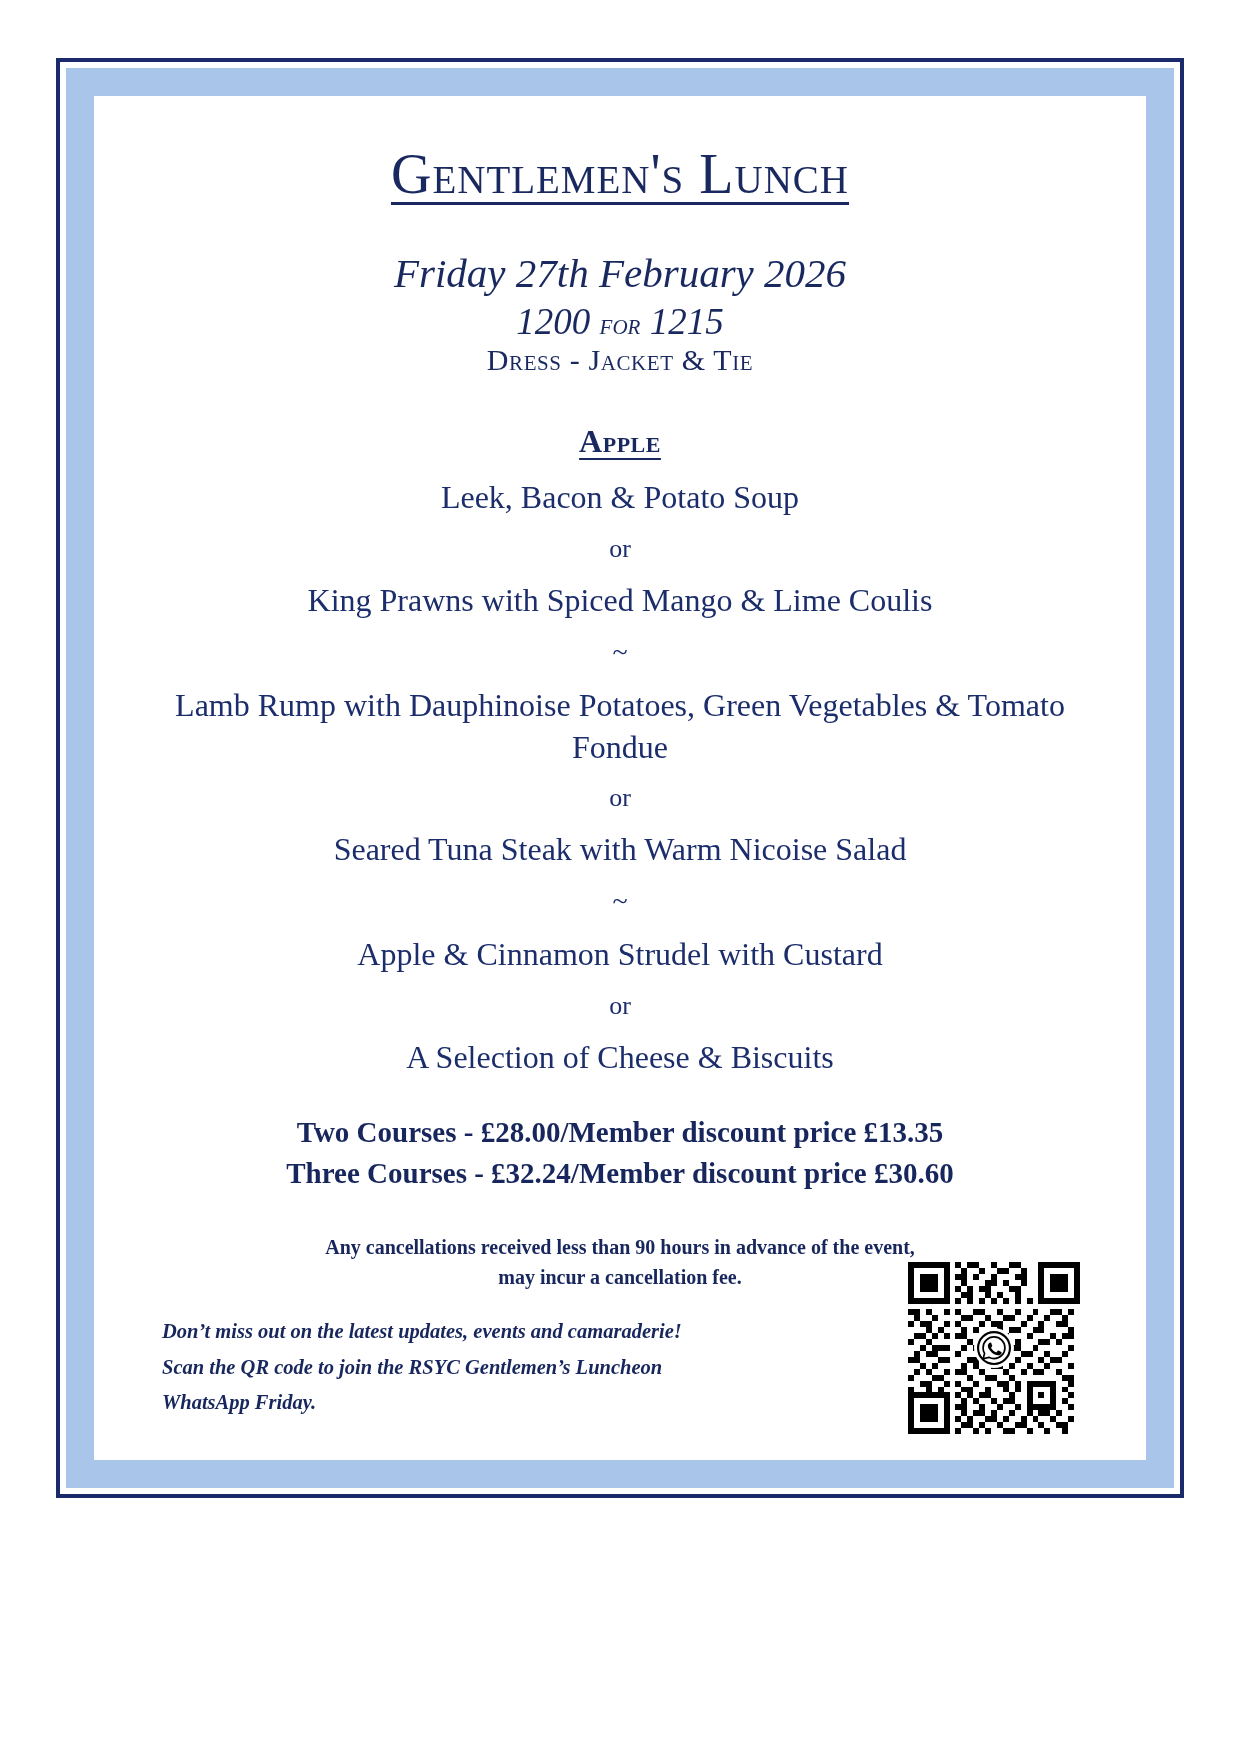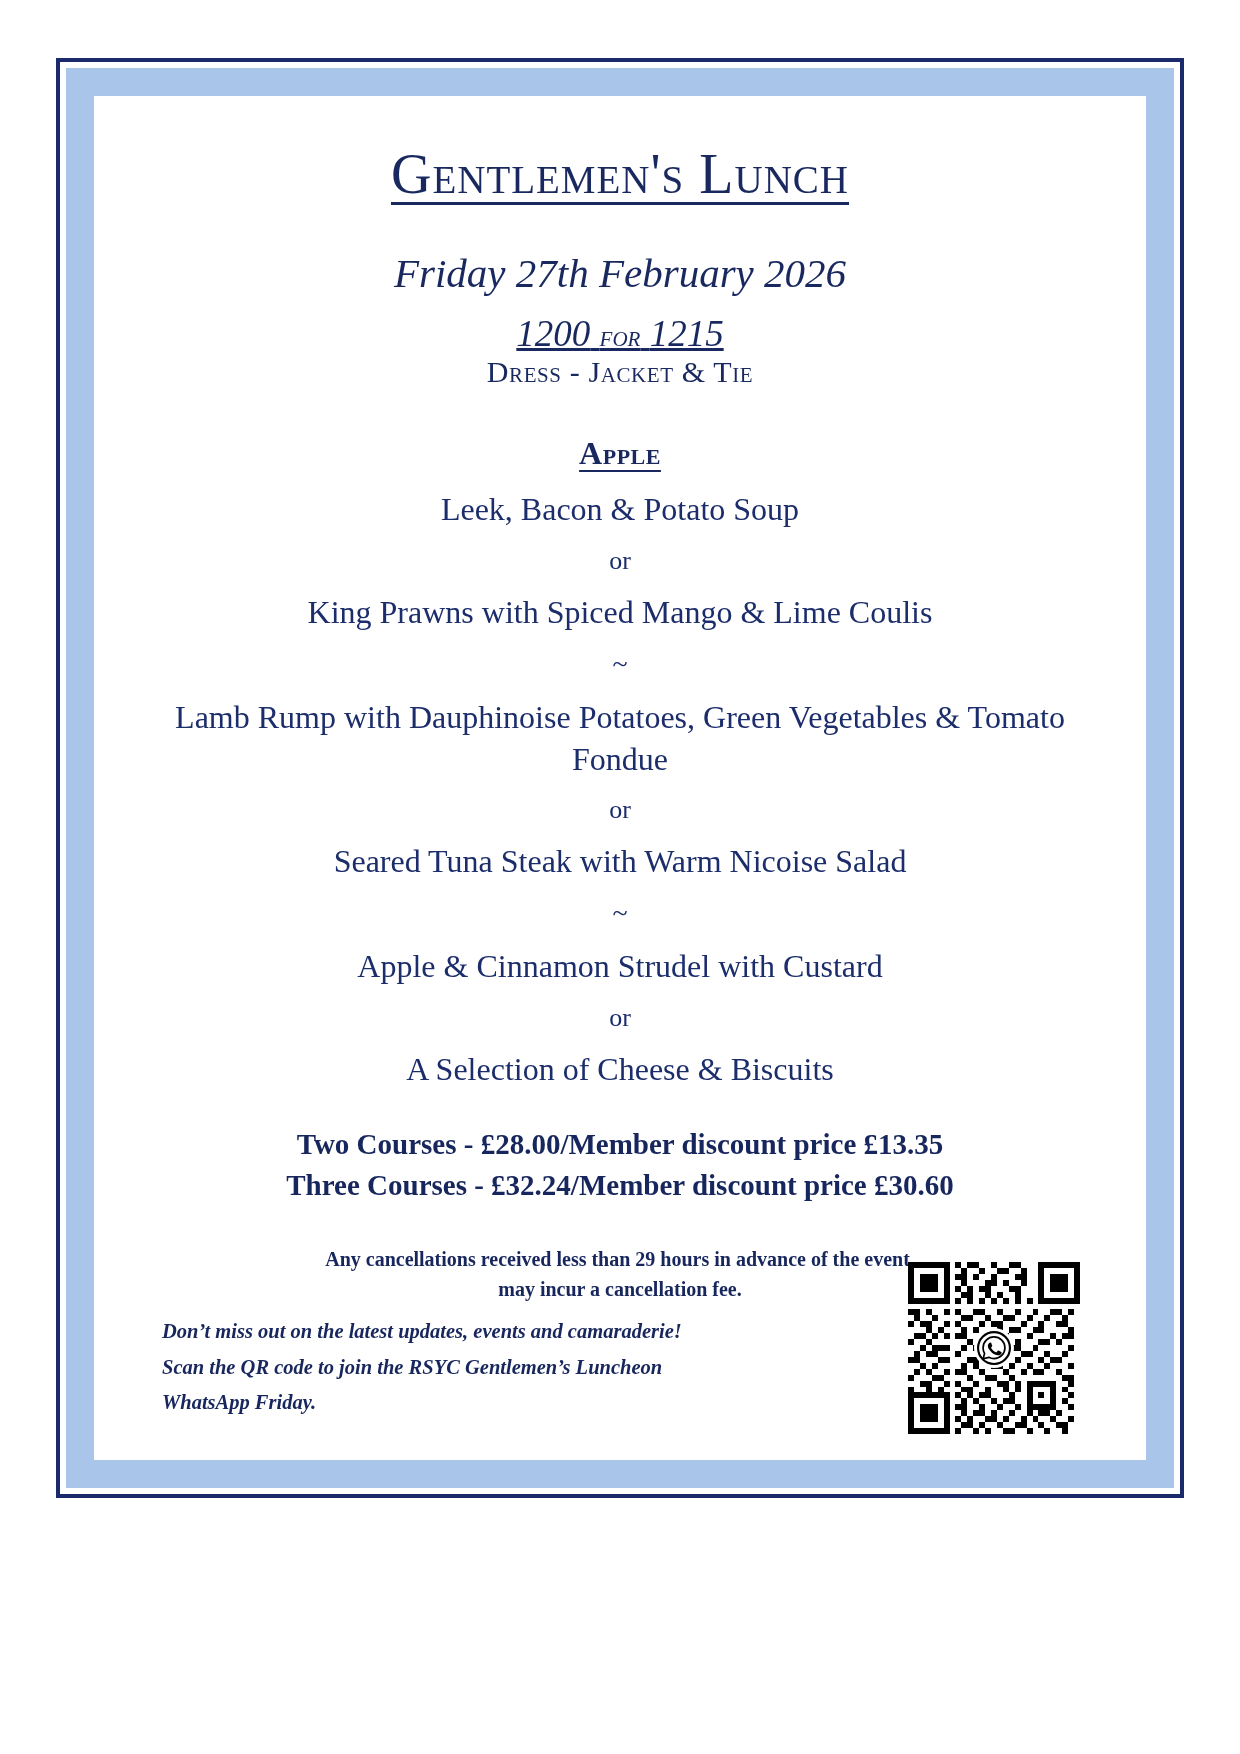--- a/index.html
+++ b/index.html
@@ -61,24 +61,23 @@
   .date-line {
     font-style: italic;
     font-size: 41px;
     margin-top: 44px;
     line-height: 1.15;
     color: #19295f;
   }
   .time-line {
     font-style: italic;
     font-size: 37px;
-    margin-top: 16px;
+    margin-top: 4px;
     line-height: 1.15;
     color: #19295f;
-    text-decoration: underline;
   }
   .time-line .for {
     font-variant: small-caps;
     font-style: italic;
     font-size: 30px;
   }
   .dress-line {
     font-variant: small-caps;
     font-size: 30px;
     letter-spacing: 0.6px;
@@ -224,21 +223,21 @@
         <div class="or">or</div>
         <div class="dish">A Selection of Cheese &amp; Biscuits</div>
       </div>
 
       <div class="prices">
         <div>Two Courses - £28.00/Member discount price £13.35</div>
         <div>Three Courses - £32.24/Member discount price £30.60</div>
       </div>
 
       <div class="cancellation">
-        <div>Any cancellations received less than 29 hours in advance of the event,</div>
+        <div>Any cancellations received less than 90 hours in advance of the event,</div>
         <div>may incur a cancellation fee.</div>
       </div>
 
       <div class="footer">
         <div class="promo">
           <div>Don’t miss out on the latest updates, events and camaraderie!</div>
           <div>Scan the QR code to join the RSYC Gentlemen’s Luncheon</div>
           <div>WhatsApp Friday.</div>
         </div>
 

